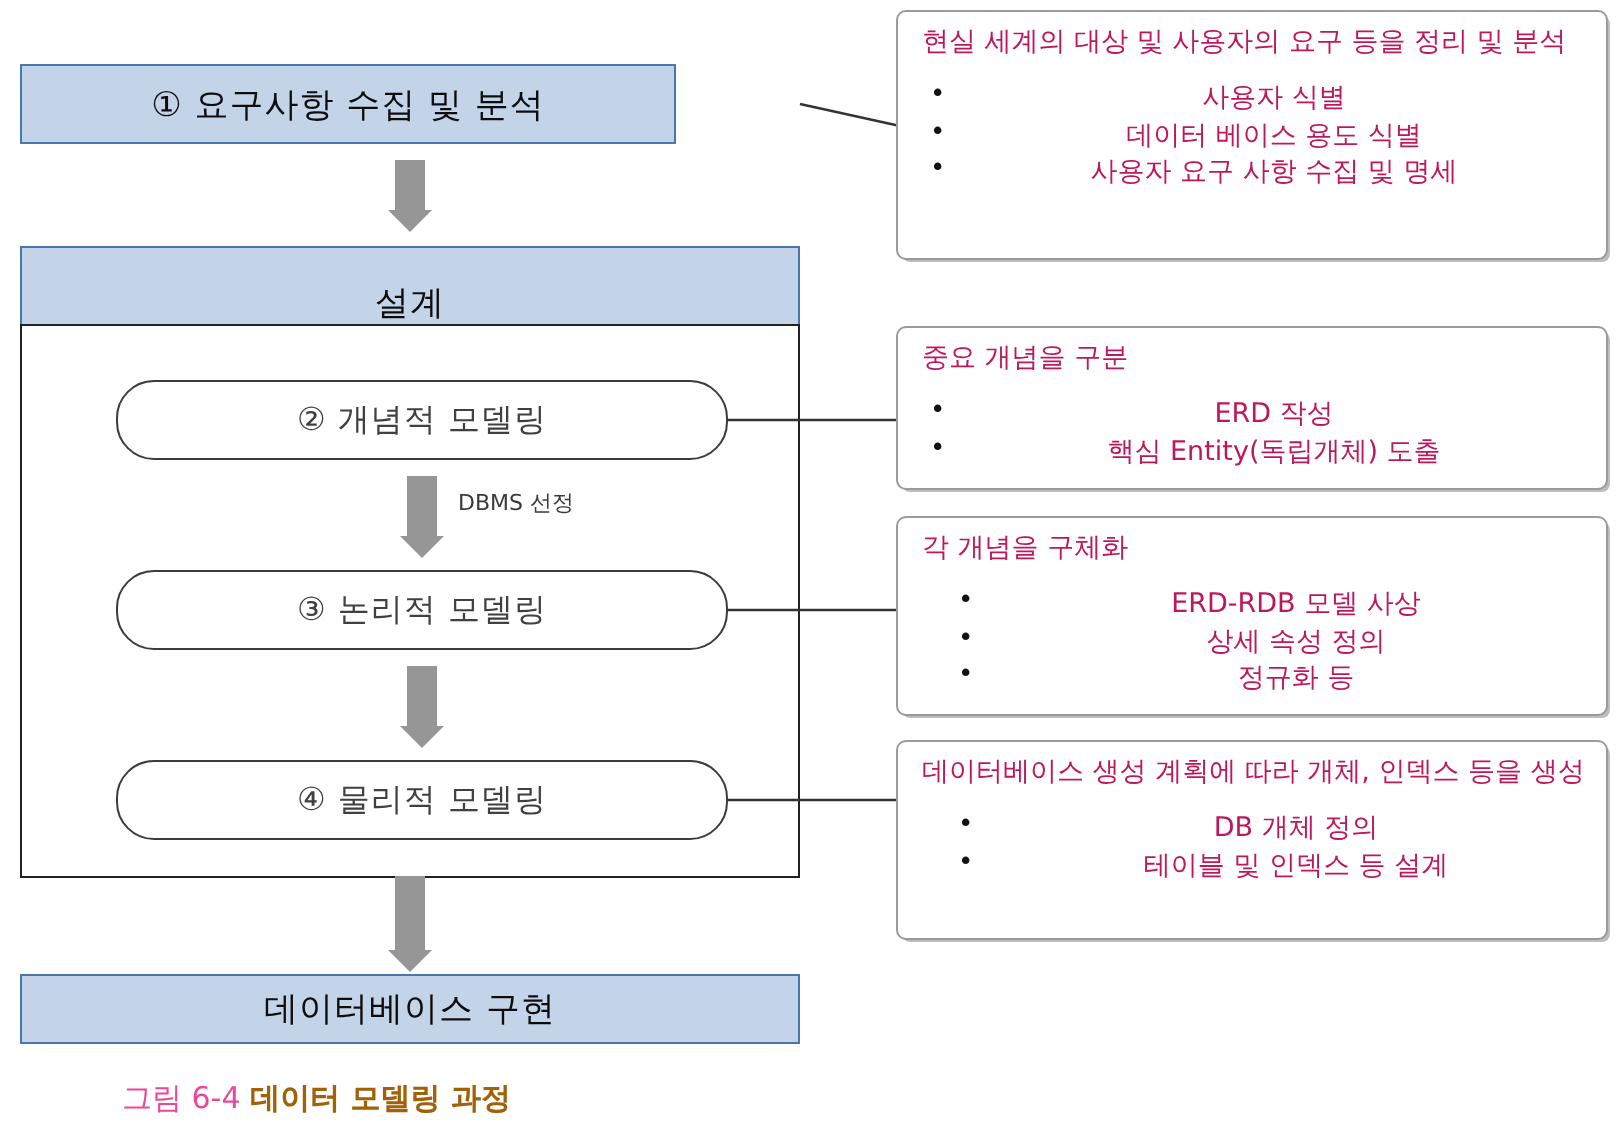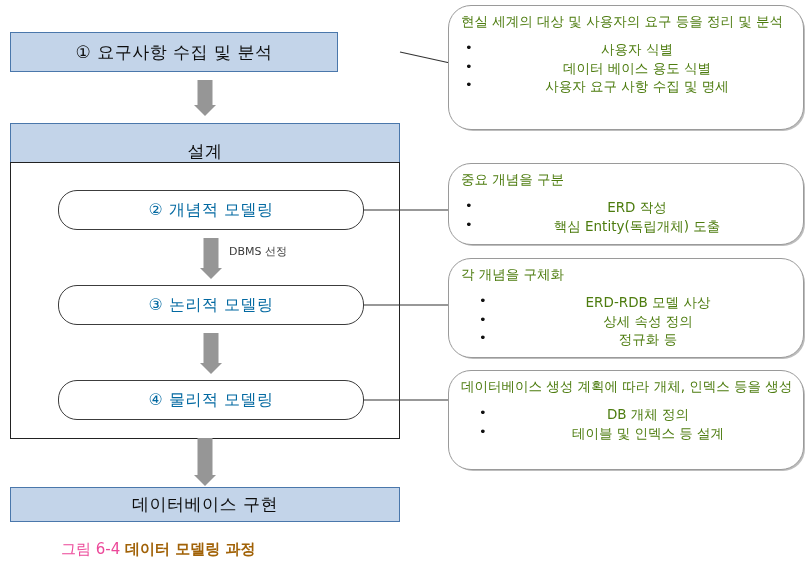--- a/index.html
+++ b/index.html
@@ -49,21 +49,21 @@
   .roundbox {
     position: absolute;
     box-sizing: border-box;
     background: #ffffff;
     border: 1px solid #3c3c3c;
     border-radius: 19px;
     display: flex;
     align-items: center;
     justify-content: center;
     font-size: 16px;
-    color: #0369a1;
+    color: #404040;
     letter-spacing: 0.5px;
   }
 
   
   .arrow {
     position: absolute;
   }
   .arrow .shaft {
     position: absolute;
     background: #969696;
@@ -89,26 +89,26 @@
     color: #3a3a3a;
     white-space: nowrap;
   }
 
   
   .callout {
     position: absolute;
     box-sizing: border-box;
     background: #ffffff;
     border: 1px solid #9a9a9a;
-    border-radius: 23px;
+    border-radius: 5px;
     box-shadow: 2px 2px 0 -1px #bdbdbd;
     padding: 7px 10px 6px 12px;
     font-size: 13.5px;
     line-height: 1.28;
-    color: #4d7c0f;
+    color: #be185d;
   }
   .callout .lead {
     margin: 0 0 4px 0;
     white-space: normal;
   }
   .callout ul {
     margin: 0;
     padding: 0;
     list-style: none;
   }

